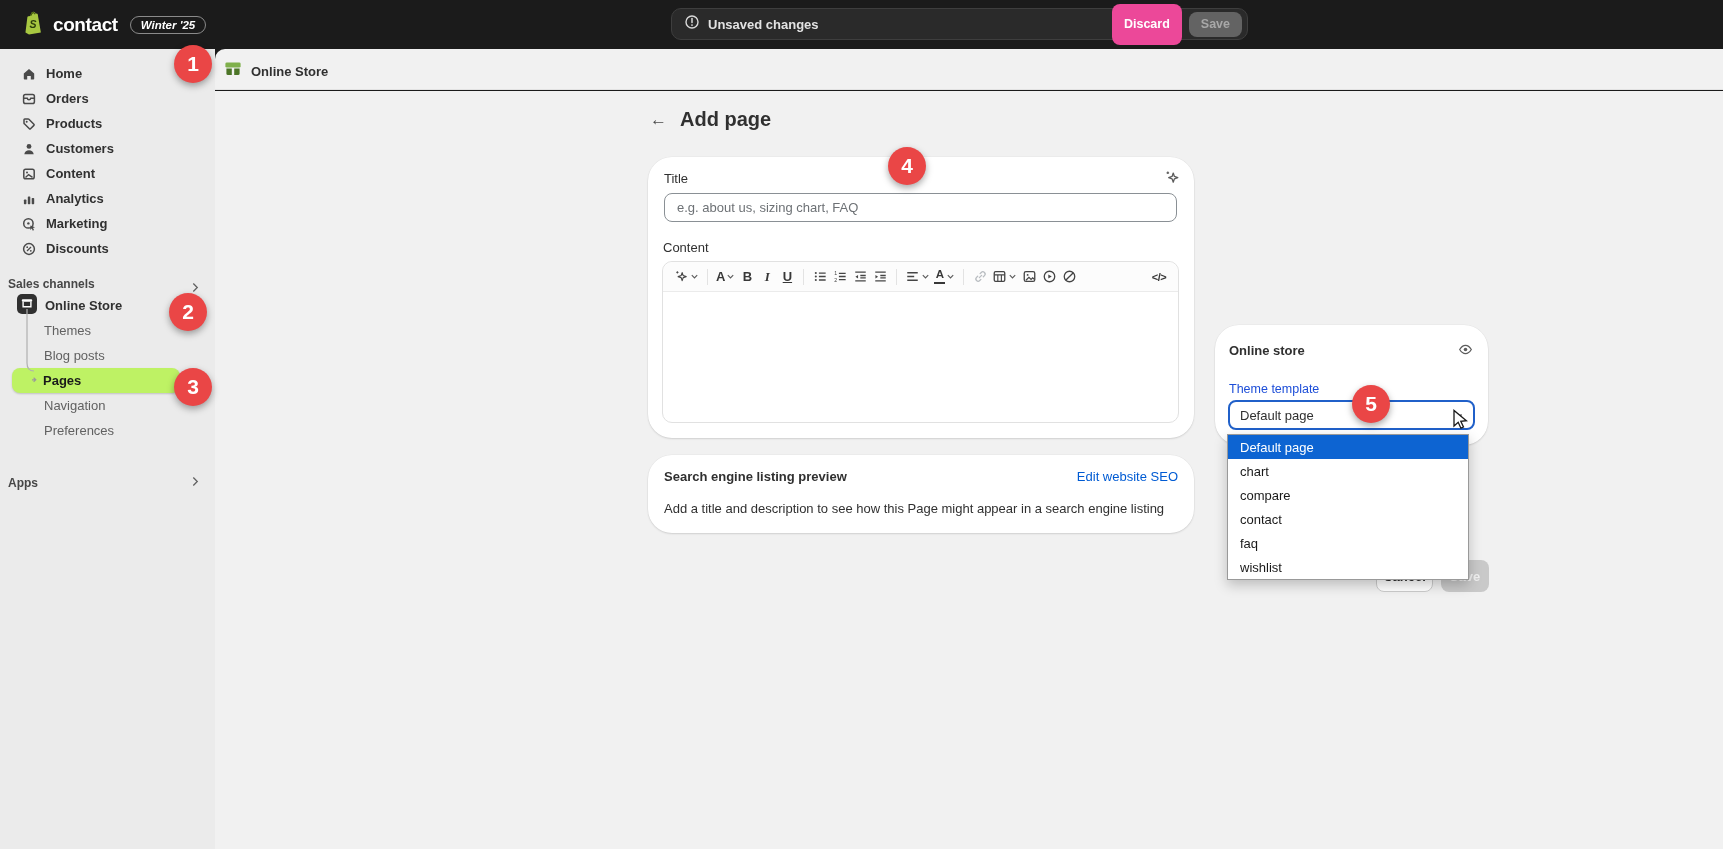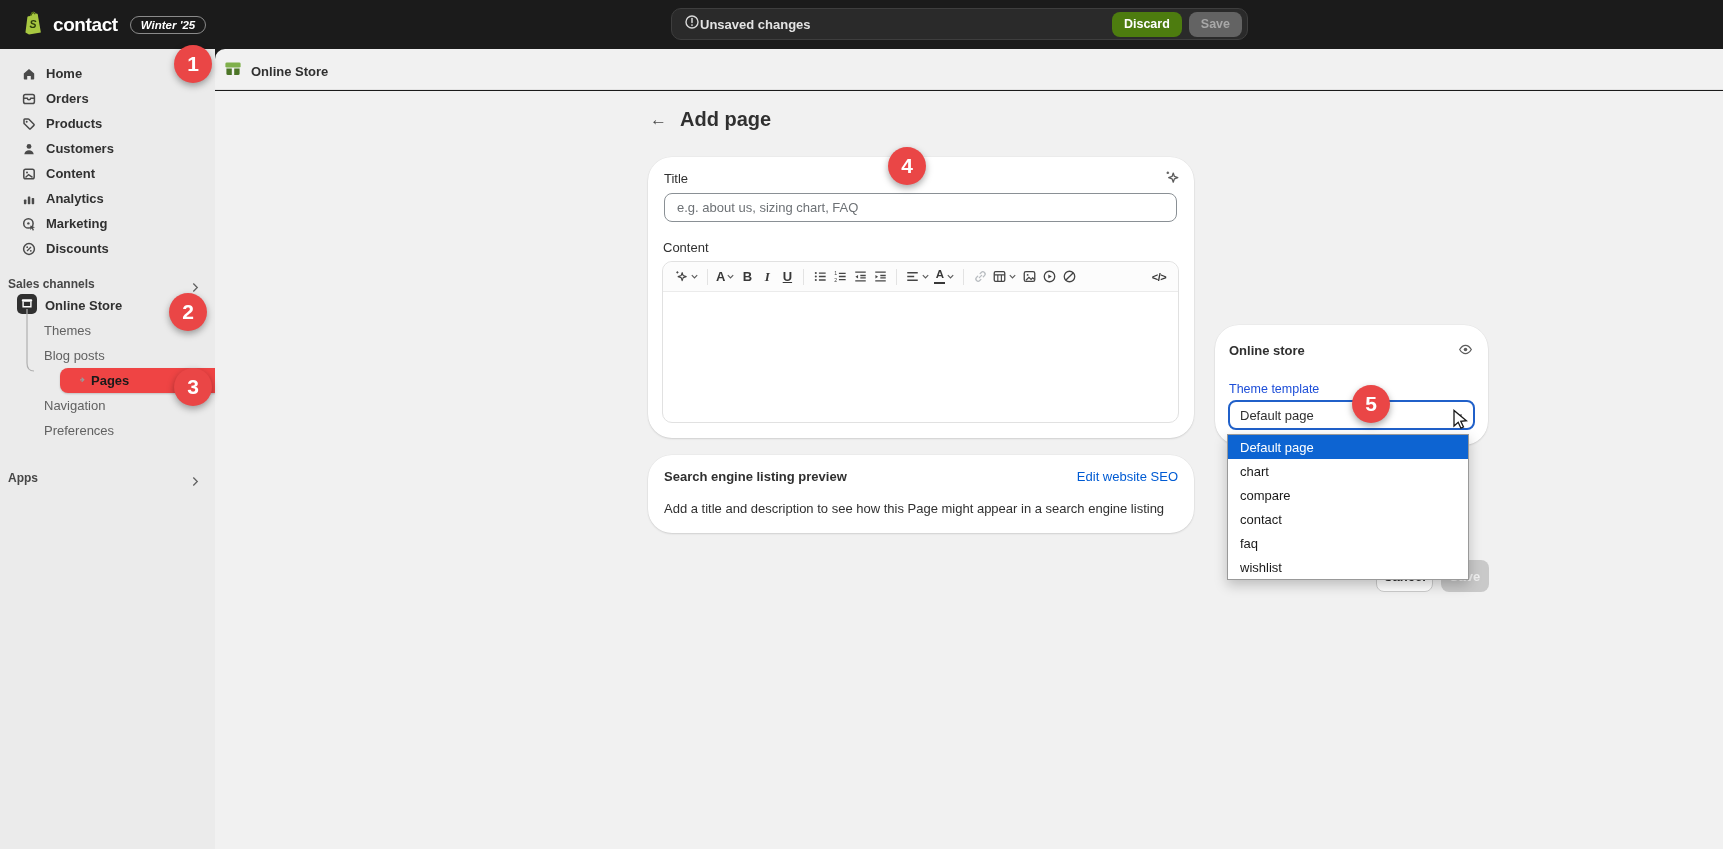--- a/index.html
+++ b/index.html
@@ -7,22 +7,22 @@
   .screen { position:relative; width:1723px; height:849px; background:#1b1b1b; overflow:hidden; }
 
   
   .topbar { position:absolute; left:0; top:0; width:1723px; height:49px; background:#1b1b1b; }
   .logo { position:absolute; left:22px; top:10px; display:flex; align-items:center; gap:8px; }
   .wordmark { color:#fff; font-size:19px; font-weight:700; letter-spacing:-0.4px; }
   .version-badge { margin-left:4px; border:1px solid #8a8a8a; border-radius:11px; padding:2px 10px;
     color:#fff; font-size:11.5px; font-weight:700; font-style:italic; }
   .banner { position:absolute; left:671px; top:8px; width:577px; height:32px; background:#2a2a2a;
     border:1px solid #3e3e3e; border-radius:10px; display:flex; align-items:center; padding:0 5px 0 12px; }
-  .banner-msg { color:#e3e3e3; font-size:13px; font-weight:600; flex:1; }
-  .btn-discard { height:25px; padding:0 12px; background:#4d7c0f; border:none; border-radius:8px;
+  .banner-msg { margin-left:8px; color:#e3e3e3; font-size:13px; font-weight:600; flex:1; }
+  .btn-discard { height:41px; padding:0 12px; background:#ec4899; border:none; border-radius:8px;
     color:#fff; font-size:12.5px; font-weight:600; font-family:inherit; }
   .btn-topsave { height:25px; margin-left:7px; padding:0 12px; background:#636363; border:none; border-radius:8px;
     color:#a8a8a8; font-size:12.5px; font-weight:600; font-family:inherit; }
 
   
   .sidebar { position:absolute; left:0; top:49px; width:215px; bottom:0; background:#ebebeb; padding-top:12px; }
   .strip { position:absolute; left:215px; top:49px; right:0; height:41px; background:#f1f1f1;
     border-bottom:1px solid #e2e2e2; border-top-left-radius:10px; }
   .content { position:absolute; left:215px; top:91px; right:0; bottom:0; background:#f1f1f1; }
 
@@ -30,25 +30,25 @@
   .nav-item { height:25px; display:flex; align-items:center; padding-left:21px; gap:9px; cursor:pointer; }
   .nav-item .ic { width:16px; height:16px; display:flex; align-items:center; justify-content:center; }
   .nav-label { font-size:13px; font-weight:600; color:#303030; }
   .section-head { position:relative; margin-top:14px; height:18px; display:flex; align-items:center; padding-left:8px; }
   .section-label { font-size:12px; font-weight:700; color:#474747; }
   .chev-right { position:absolute; right:16px; top:4px; }
   .sub-item { height:25px; display:flex; align-items:center; padding-left:44px; cursor:pointer; }
   .sub-label { font-size:13px; color:#616161; }
   .channel-item { height:25px; display:flex; align-items:center; padding-left:17px; gap:8px; cursor:pointer; }
   .pages-row { position:relative; height:25px; }
-  .pages-pill { position:absolute; left:12px; top:0; width:168px; height:25px; background:#ef4444; border-radius:8px;
-    box-shadow:0 1px 2px rgba(0,0,0,.18); display:flex; align-items:center; padding-left:14px; gap:5px; cursor:pointer;margin-left:48px; }
+  .pages-pill { position:absolute; left:12px; top:0; width:168px; height:25px; background:#bef264; border-radius:8px;
+    box-shadow:0 1px 2px rgba(0,0,0,.18); display:flex; align-items:center; padding-left:14px; gap:5px; cursor:pointer; }
   .pages-label { font-size:13px; font-weight:700; color:#1a1a1a; }
   .connector { position:absolute; left:24px; top:260px; z-index:2; pointer-events:none; }
-  .apps-head { margin-top:22px; height:25px; }
+  .apps-head { margin-top:22px; height:25px;align-items:flex-end; }
 
   
   .crumb { position:absolute; left:223px; top:59px; display:flex; align-items:center; gap:8px; cursor:pointer; }
   .crumb-label { font-size:13px; font-weight:700; color:#303030; }
 
   
   .page-head { position:absolute; left:650px; top:108px; display:flex; align-items:center; gap:13px; }
   .back-btn { background:none; border:none; font-size:17px; color:#4a4a4a; cursor:pointer; font-family:inherit; line-height:1; }
   .page-title { font-size:20px; font-weight:700; color:#303030; }
 

